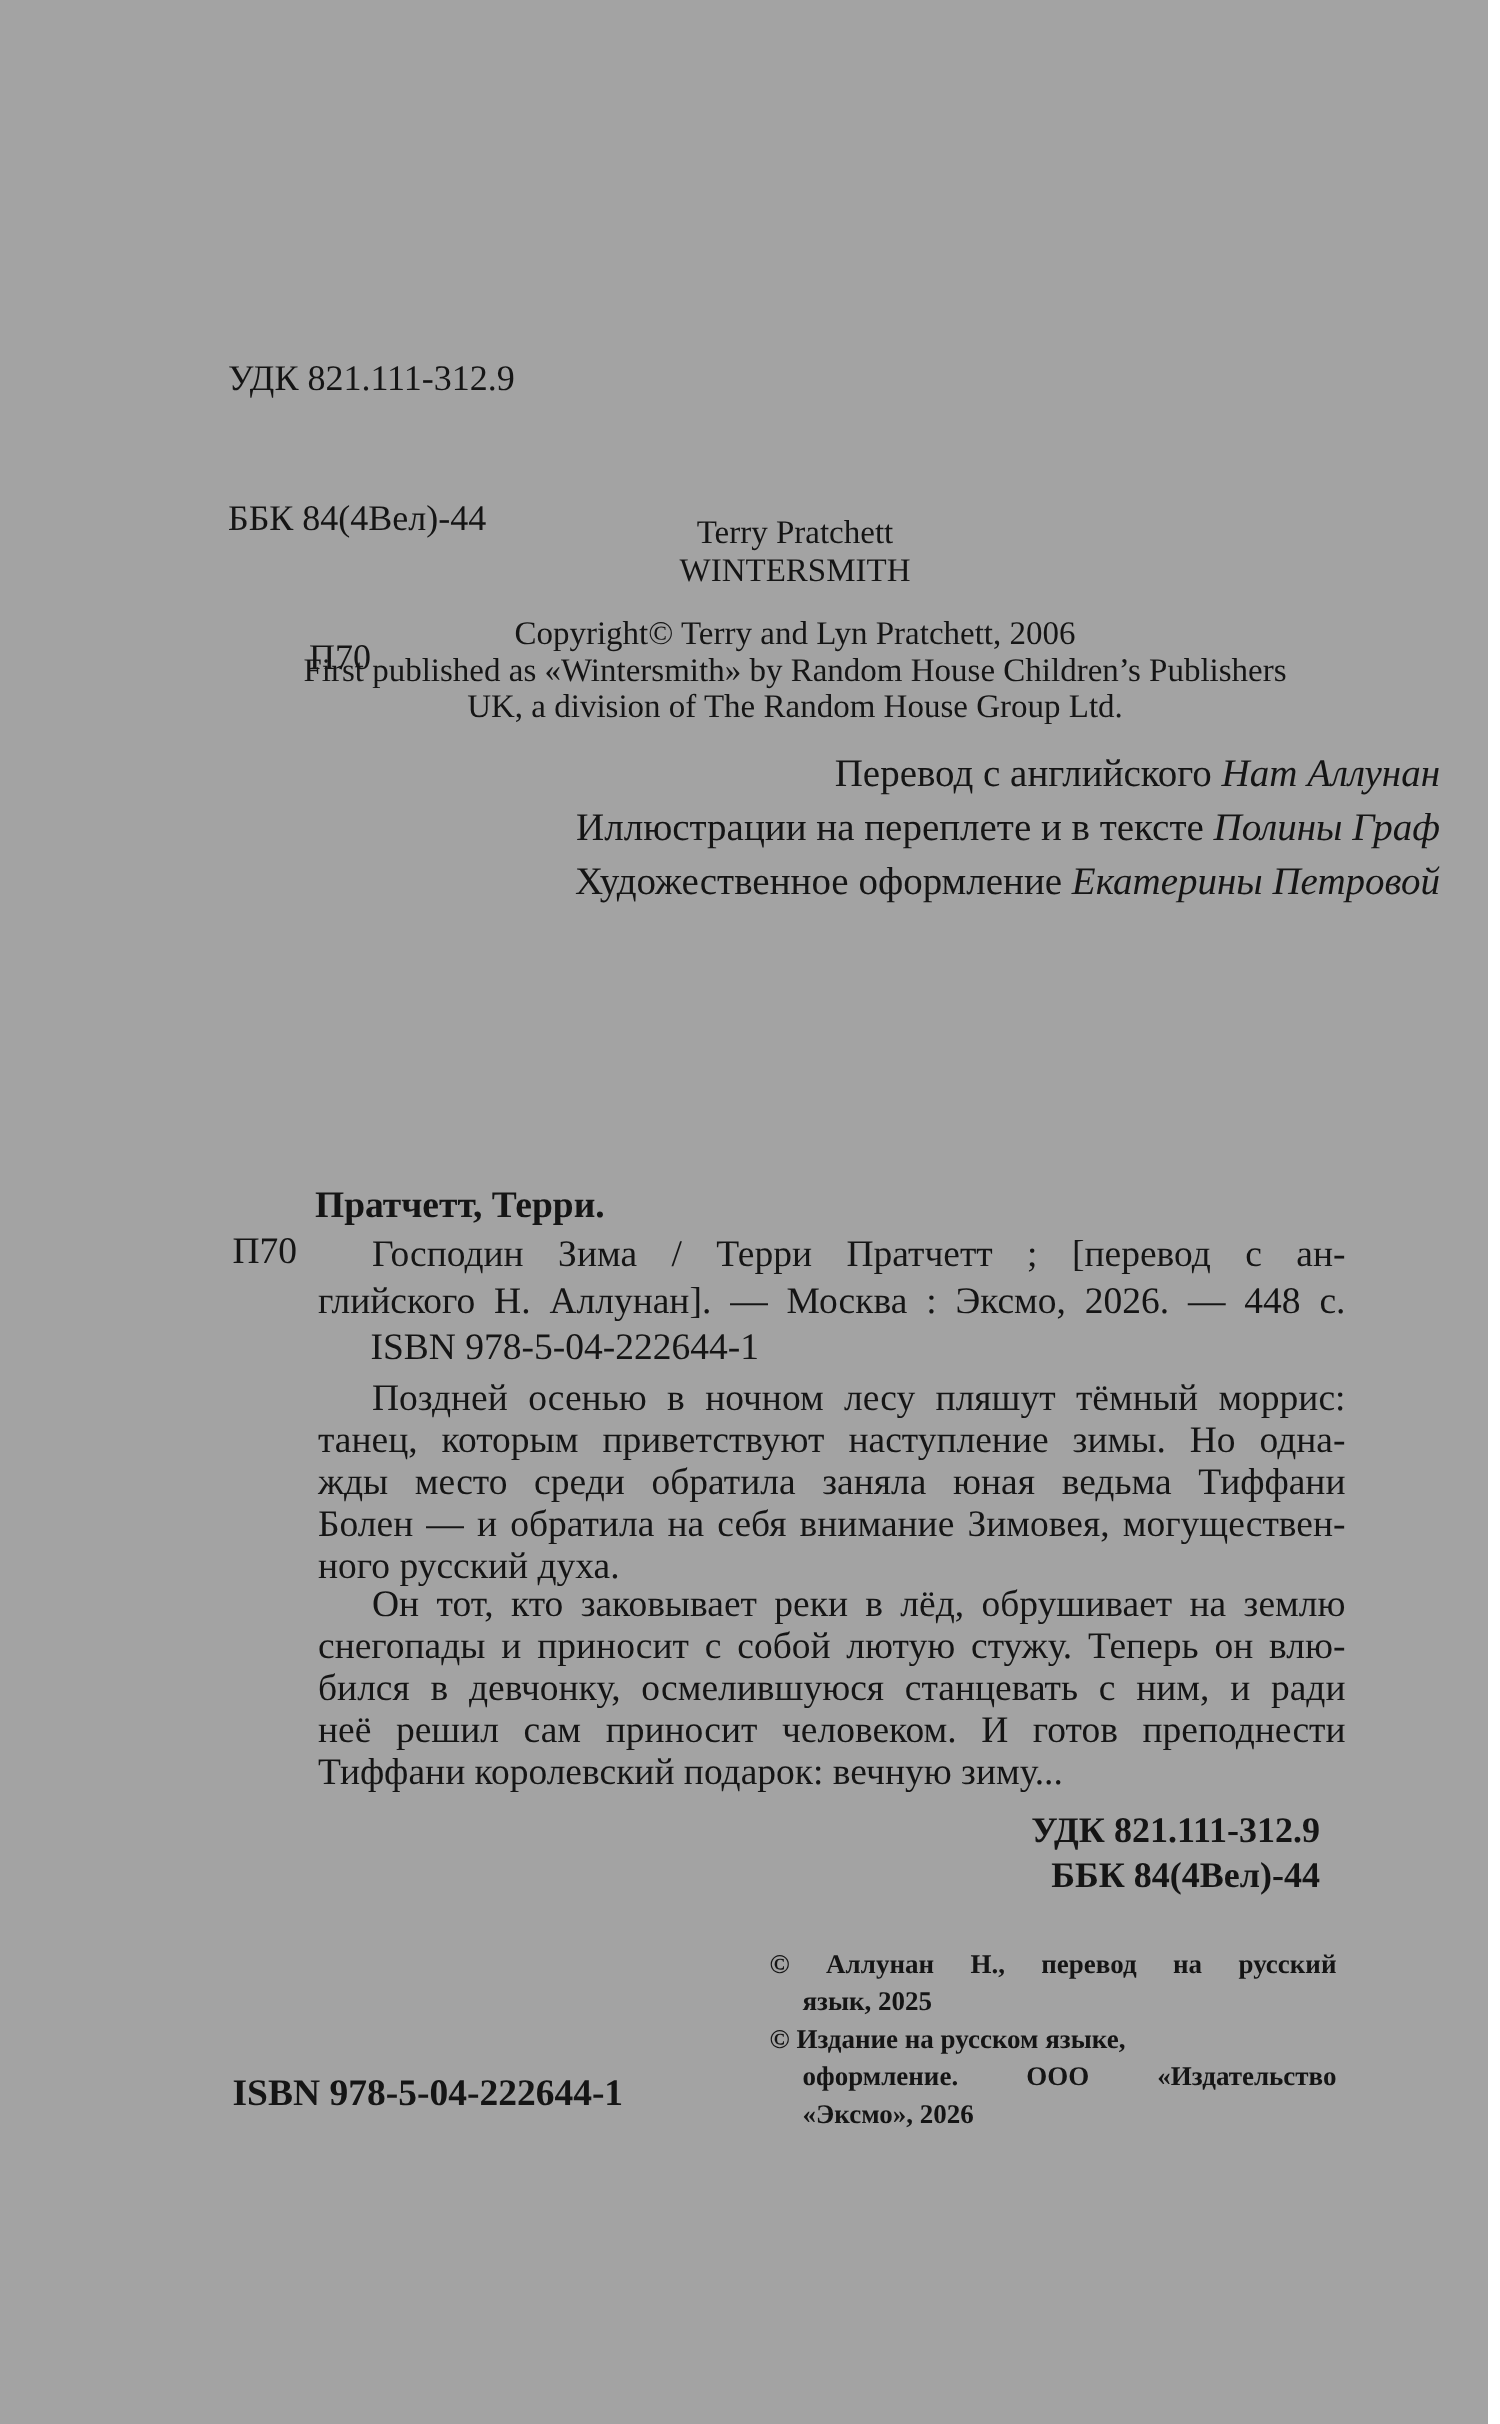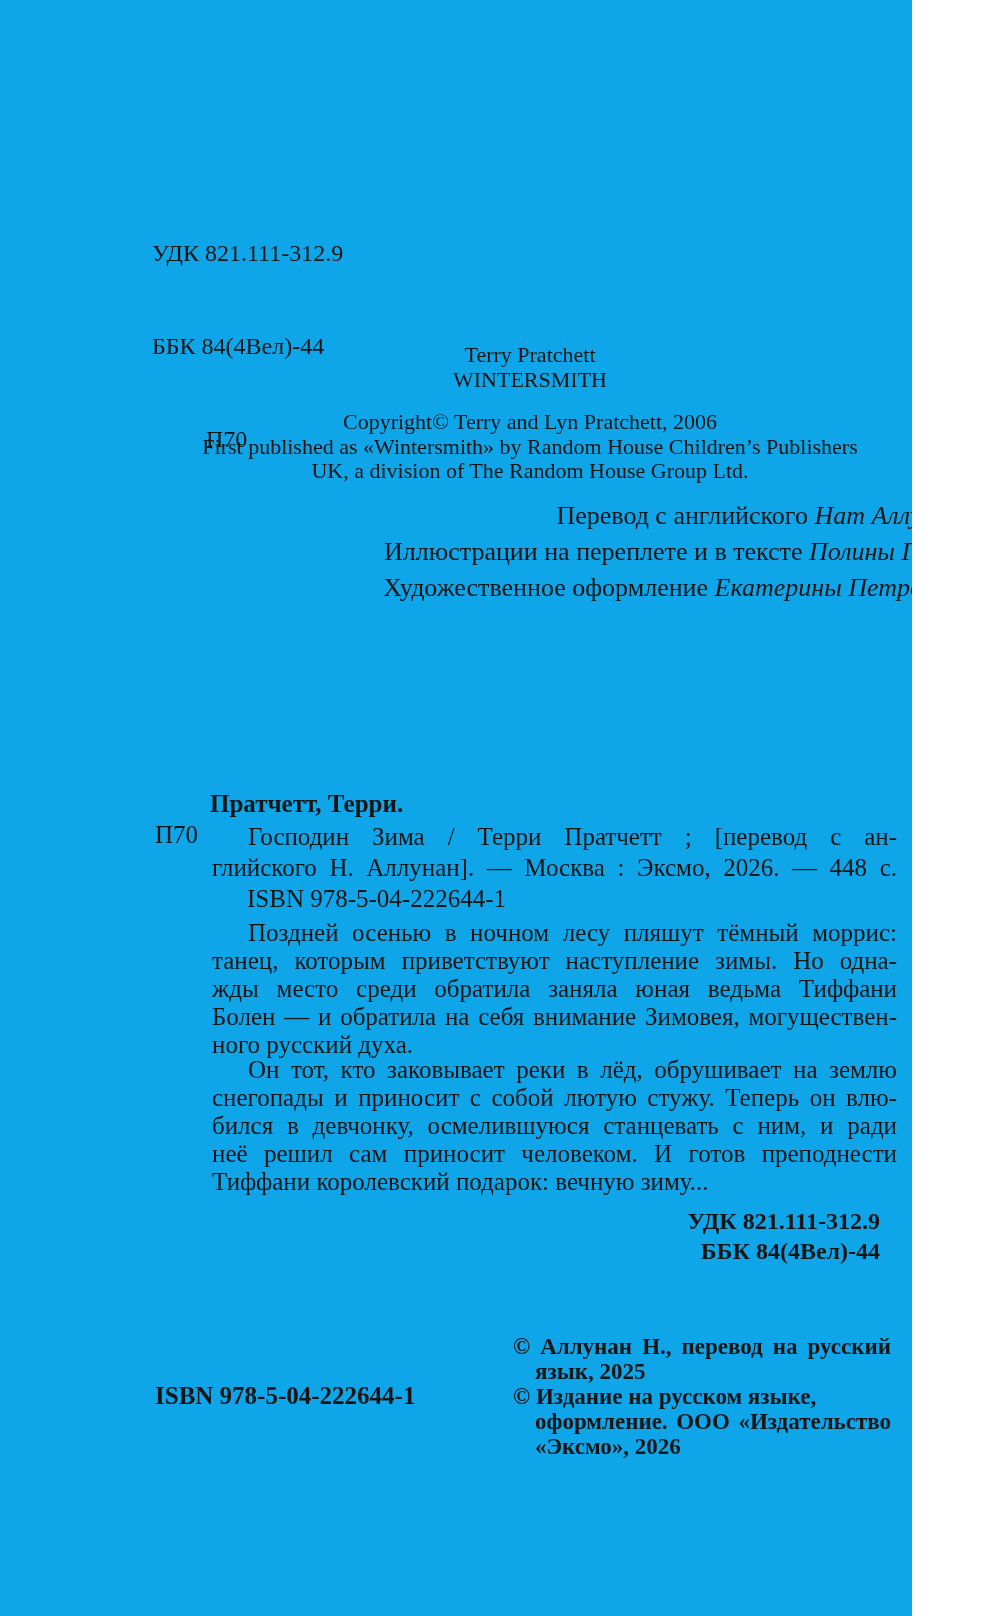--- a/index.html
+++ b/index.html
@@ -1,20 +1,20 @@
 <!DOCTYPE html>
 <html><head>
 <meta charset="utf-8">
 <style>
   html, body { margin: 0; padding: 0; background: #ffffff; }
   .page {
     position: relative;
-    width: 912px;
+    width: 992px;
     height: 1616px;
-    background: #0ea5e9;
+    background: #a3a3a3;
     color: #151515;
     font-family: "Liberation Serif", "DejaVu Serif", serif;
     overflow: hidden;
   }
   .abs { position: absolute; }
 
   
   .top-codes { left: 152px; top: 176px; font-size: 24px; line-height: 31px; white-space: pre; }
   .top-codes .sign { padding-left: 54px; }
 
@@ -40,21 +40,21 @@
   .annotation .jl { text-align: justify; text-align-last: justify; }
   .annotation .first { padding-left: 36px; }
   .annotation .last { text-align: left; }
   .anno-1 { top: 919px; }
   .anno-2 { top: 1056px; }
 
   
   .bottom-codes { left: 520px; width: 360px; top: 1206px; text-align: right; font-size: 24px; font-weight: bold; line-height: 30px; }
 
   
-  .notices { left: 513px; top: 1297px; width: 378px; font-size: 23px; font-weight: bold; line-height: 25px; margin-top: 37px; }
+  .notices { left: 513px; top: 1297px; width: 378px; font-size: 18px; font-weight: bold; line-height: 25px; }
   .notices .cont { padding-left: 22px; }
   .notices .stretch { text-align: justify; text-align-last: justify; }
 
   
   .isbn-bottom { left: 155px; top: 1382px; font-size: 25px; font-weight: bold; }
 </style>
 </head>
 <body>
 
 <div class="page">

